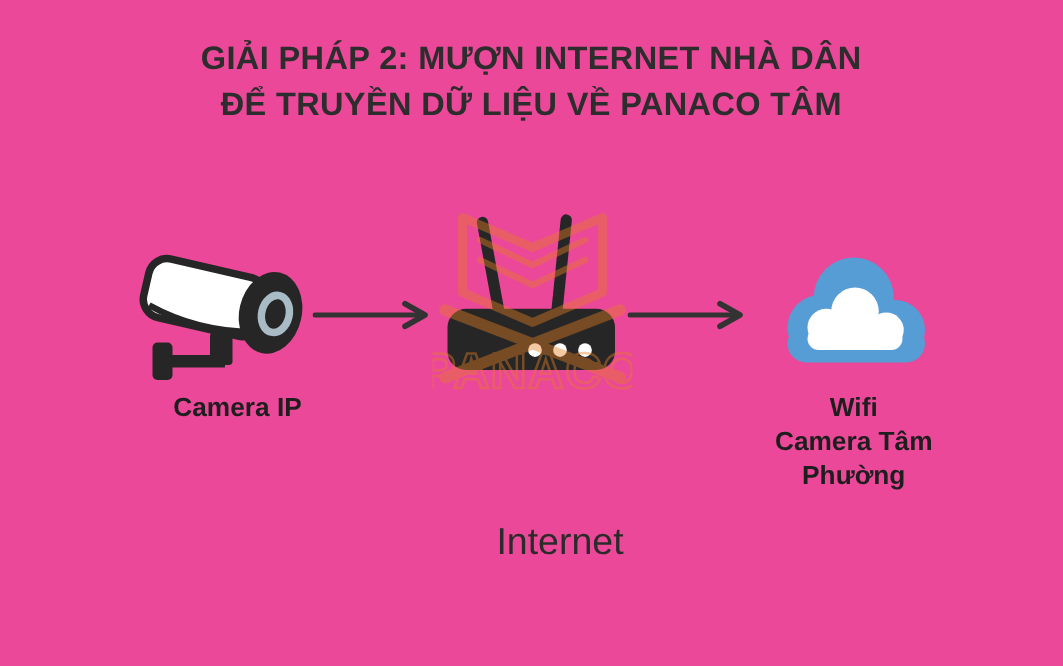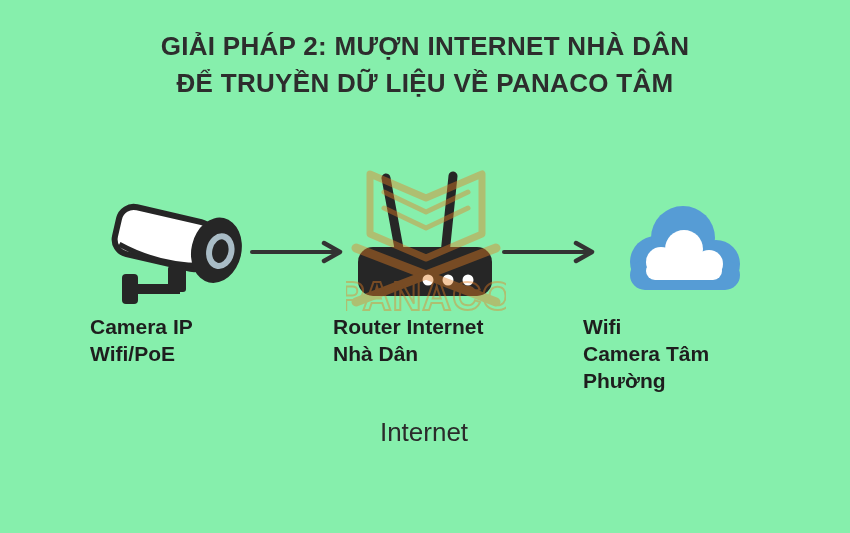--- a/index.html
+++ b/index.html
@@ -1,34 +1,34 @@
 <!DOCTYPE html>
 <html style="--icon-dark: #262626; --cloud-blue: #569CD5; --watermark-orange: #E67E22; --arrow-dark: #333333; --title-text: #2D2D2D; --label-text: #1E1E1E;"><head>
 <meta charset="utf-8">
 <style>
   html,body{margin:0;padding:0;background:#fff;}
   #canvas{
-    position:relative;width:850px;height:533px;background:#86efac;
+    position:relative;width:850px;height:533px;background:#ec4899;
     overflow:hidden;font-family:"Liberation Sans","DejaVu Sans",sans-serif;
   }
   .title{
     position:absolute;top:28px;left:0;width:850px;text-align:center;
     font-size:26px;font-weight:bold;letter-spacing:.3px;
     color:var(--title-text,#2d2d2d);line-height:37px;
   }
   .node-label{
-    position:absolute;top:313px;width:200px;text-align:left;
+    position:absolute;top:313px;width:200px;text-align:center;
     font-size:21px;font-weight:bold;color:var(--label-text,#1e1e1e);line-height:27px;
   }
   #label-camera{left:90px;}
   #label-router{left:333px;}
   #label-cloud{left:583px;}
   .footer-label{
-    position:absolute;top:417px;left:324px;width:200px;text-align:center;
-    font-size:26px;font-weight:500;color:#2b2b2b;
+    position:absolute;top:417px;left:348px;width:200px;text-align:center;
+    font-size:30px;font-weight:500;color:#2b2b2b;
   }
   .icon{position:absolute;}
   #camera-icon{left:110px;top:198px;}
   #router-icon{left:350px;top:170px;}
   #cloud-icon{left:616px;top:200px;}
   #arrow-1{left:250px;top:240px;}
   #arrow-2{left:502px;top:240px;}
   #watermark{left:346px;top:162px;opacity:.42;}
   
   .fill-dark{fill:var(--icon-dark,#262626);}
@@ -104,27 +104,22 @@
       <path class="wm-stroke" stroke-width="5" d="M38 30 L80 50 L122 30"></path>
       <path class="wm-stroke" stroke-width="5" d="M38 46 L80 66 L122 46"></path>
       <path class="wm-stroke" stroke-width="9" d="M10 86 L150 140"></path>
       <path class="wm-stroke" stroke-width="9" d="M10 140 L150 86"></path>
     </g>
     <text class="wm-text" x="80" y="148" text-anchor="middle">PANACO</text>
   </svg>
 
   <div id="label-camera" class="node-label">
     <div>Camera IP</div>
-    <div>Wifi/PoE</div>
   </div>
 
-  <div id="label-router" class="node-label">
-    <div>Router Internet</div>
-    <div>Nhà Dân</div>
-  </div>
 
   <div id="label-cloud" class="node-label">
     <div>Wifi</div>
     <div>Camera Tâm</div>
     <div>Phường</div>
   </div>
 
   <div class="footer-label">Internet</div>
 
 </div>

